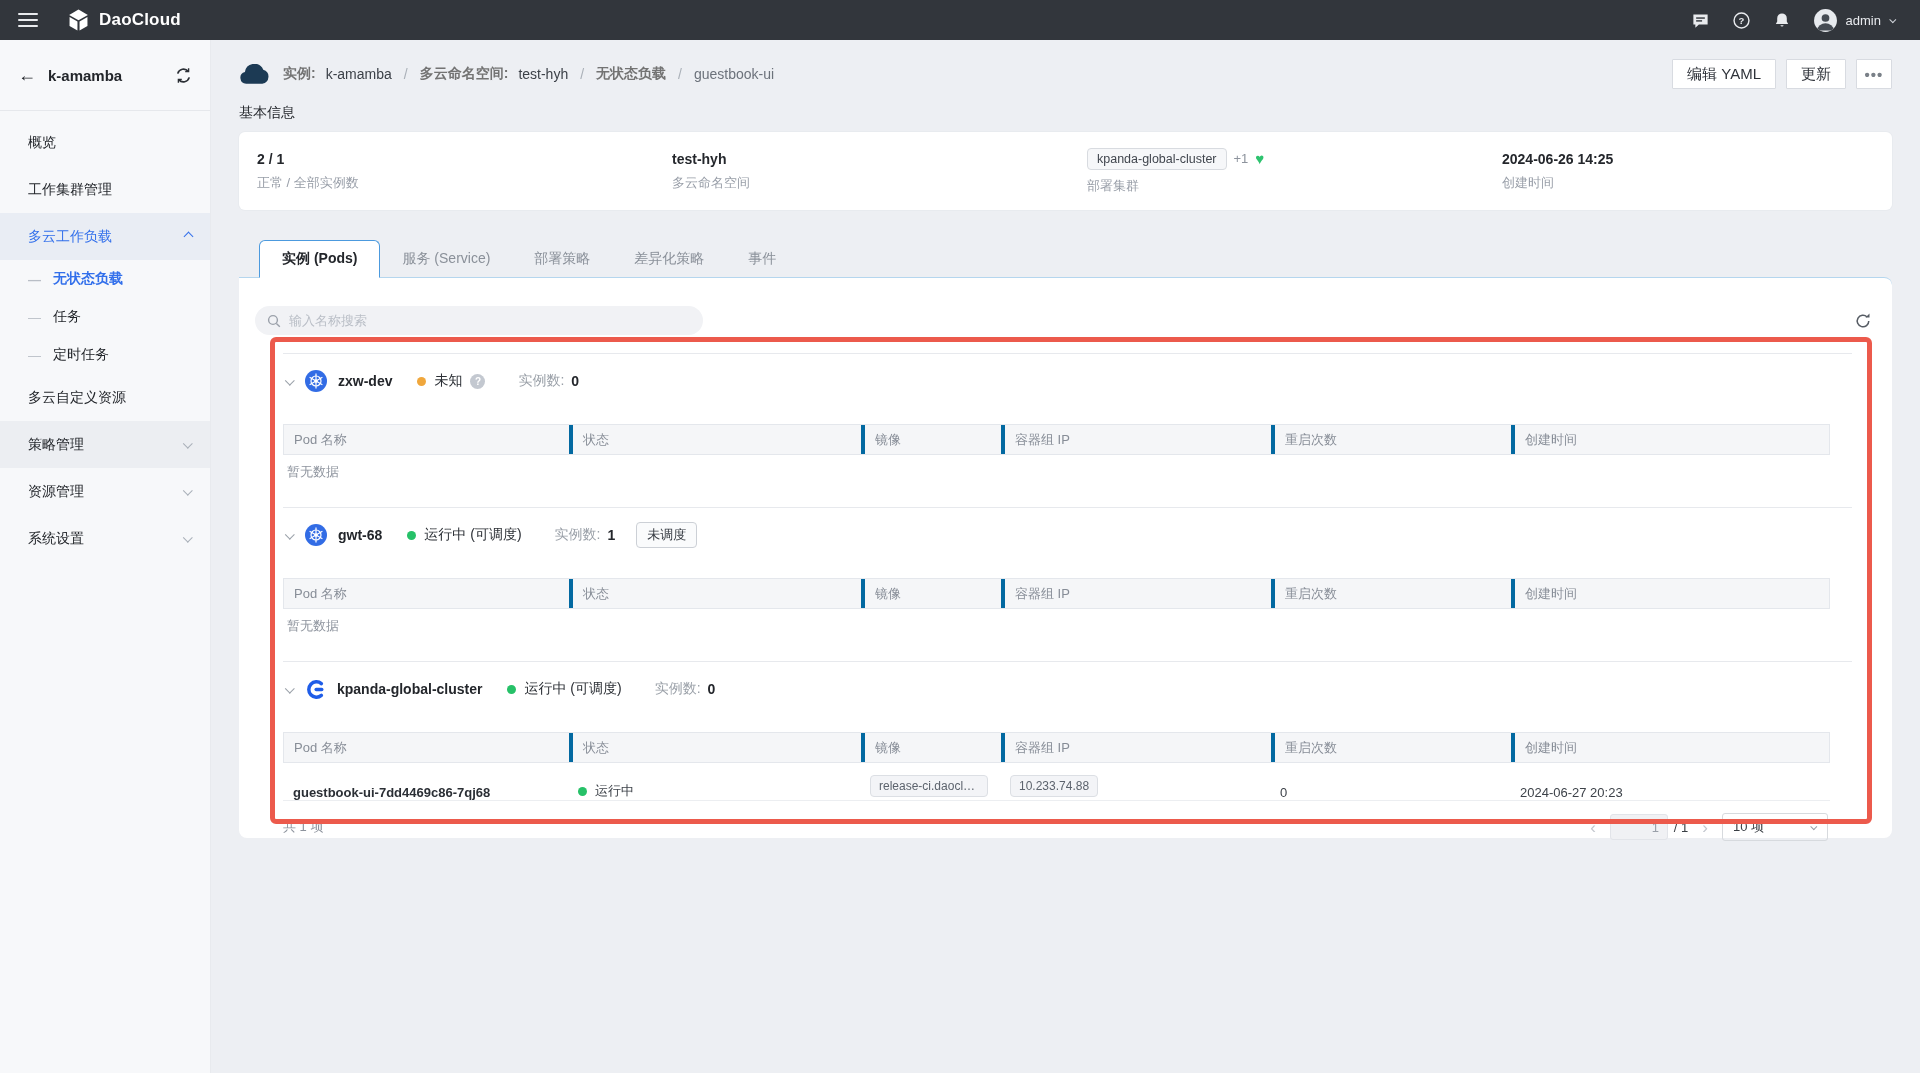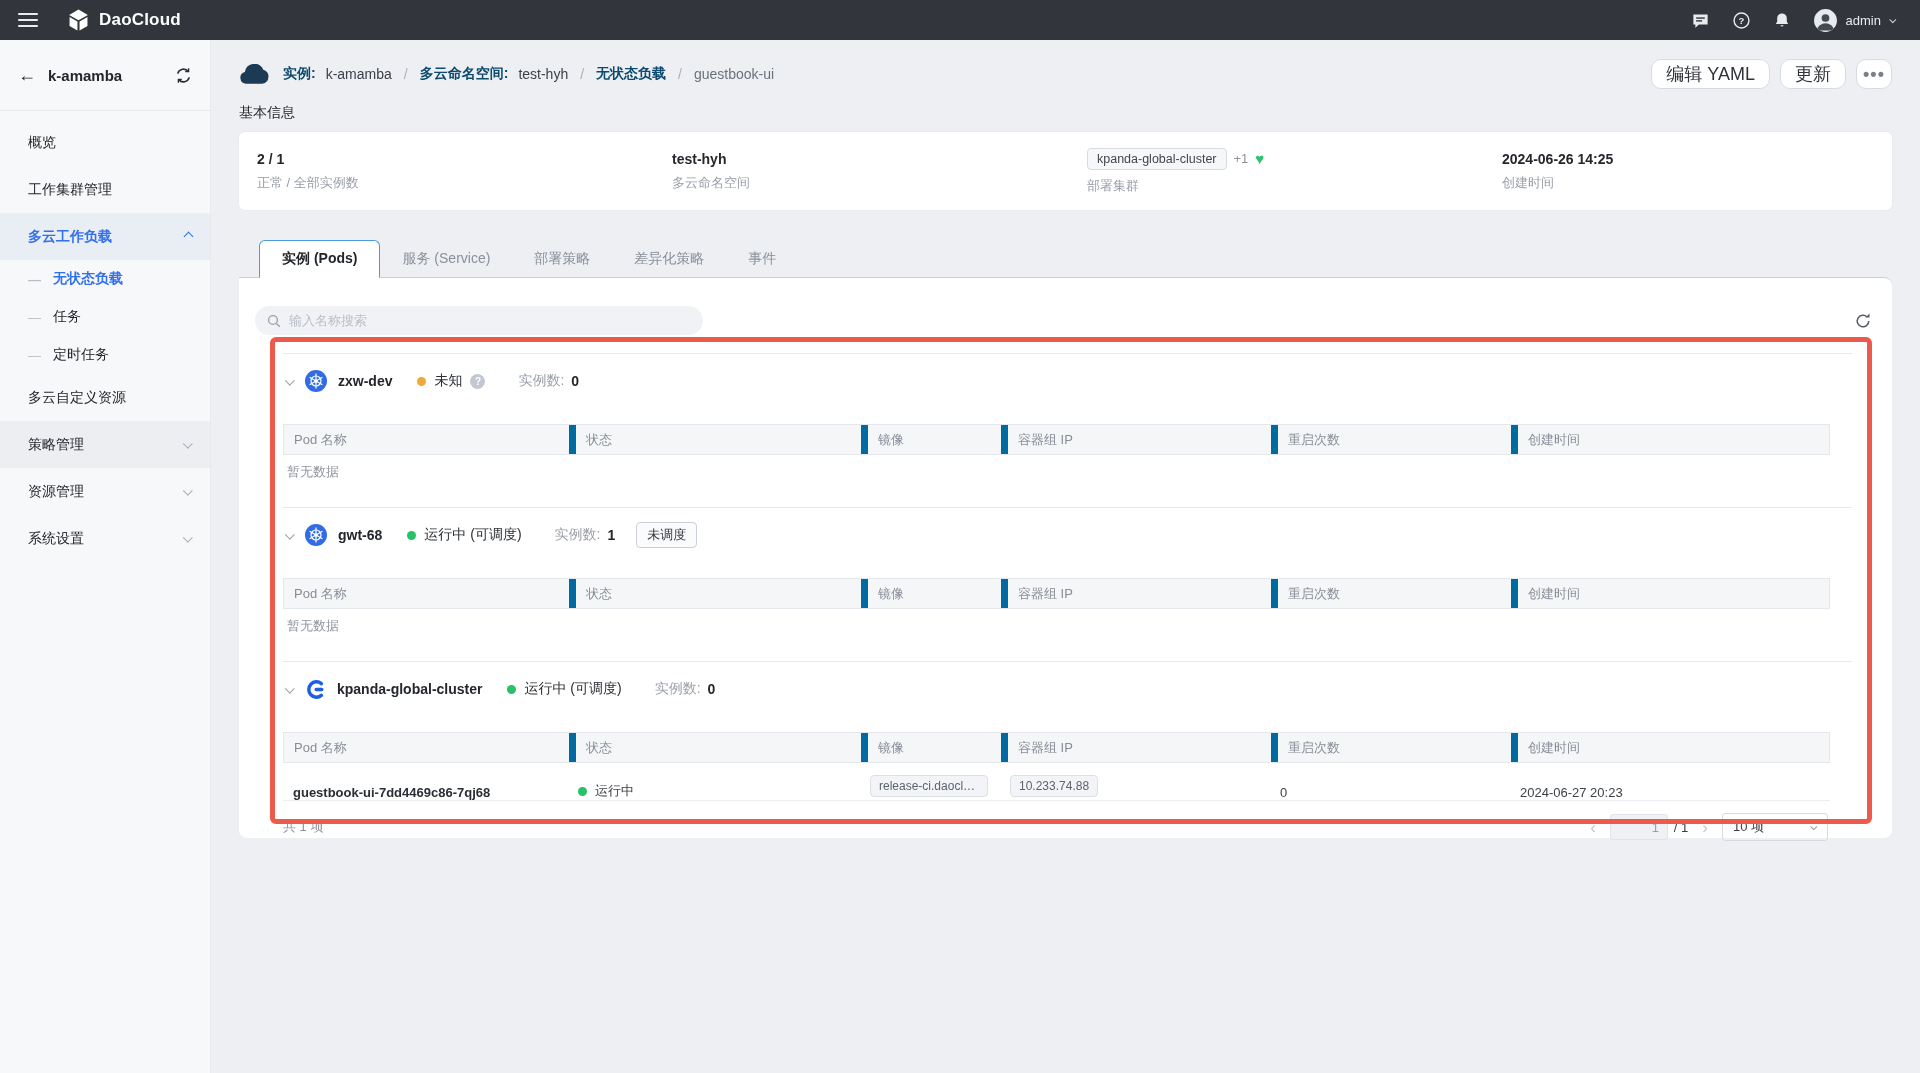--- a/index.html
+++ b/index.html
@@ -23,37 +23,37 @@
 
   
   .sidebar { position:fixed; top:40px; left:0; bottom:0; width:211px; background:#f7f8fa; border-right:1px solid #e8eaee; }
   .sb-head { height:71px; display:flex; align-items:center; gap:12px; padding:0 18px; border-bottom:1px solid #e6e8ec; }
   .sb-back { font-size:18px; font-weight:700; color:#23262b; cursor:pointer; line-height:1; }
   .sb-cluster { font-size:15px; font-weight:700; color:#23262b; }
   .sb-refresh { margin-left:auto; cursor:pointer; display:flex; }
   .sb-nav { padding-top:8px; }
   .nav-item { height:47px; display:flex; align-items:center; padding:0 18px 0 28px; font-size:14px; color:#23262b; cursor:pointer; }
   .nav-item .chev { margin-left:auto; color:#a9afb8; }
-  .nav-item.parent-active { background:#e9edf4; color:#3370eb; font-weight:700; }
+  .nav-item.parent-active { background:#e9edf4; color:#3370eb; font-weight:400; }
   .nav-item.parent-active .chev { color:#3370eb; }
   .nav-item.hovered { background:#eceef2; }
   .nav-sub { height:38px; display:flex; align-items:center; gap:12px; padding-left:28px; font-size:14px; color:#23262b; cursor:pointer; }
   .nav-sub .dash { color:#b9bec6; font-size:13px; }
   .nav-sub.active { color:#3370eb; font-weight:600; }
 
   
   .main { margin-left:211px; padding:40px 28px 0; }
   .page-head { height:48px; margin-top:10px; display:flex; align-items:center; justify-content:space-between; }
   .breadcrumb { display:flex; align-items:center; gap:10px; font-size:14px; color:#3c4148; }
   .bc-cloud { display:flex; margin-right:4px; }
-  .bc-strong { font-weight:700; color:#0c4a6e; }
+  .bc-strong { font-weight:700; color:#737373; }
   .bc-sep { color:#aab0b8; padding:0 2px; }
   .bc-muted { color:#6c727b; }
   .actions { display:flex; align-items:center; gap:10px; }
-  .btn { height:30px; padding:0 14px; background:#fff; border:1px solid #d8dbe1; border-radius:10px; font-size:18px; color:#2f333a; cursor:pointer; font-family:inherit; }
+  .btn { height:30px; padding:0 14px; background:#fff; border:1px solid #d8dbe1; border-radius:1px; font-size:15px; color:#2f333a; cursor:pointer; font-family:inherit; }
   .btn-more { width:36px; padding:0; letter-spacing:1px; color:#7a8088; font-weight:700; }
 
   .sec-title { font-size:14px; font-weight:400; color:#22252a; margin-top:6px; }
 
   .info-card { margin-top:10px; height:78px; background:#fff; border-radius:6px; display:flex; align-items:center; box-shadow:0 0 0 1px rgba(20,30,50,.02);gap:7px; }
   .if { flex:1; padding-left:18px; }
   .if-value { font-size:14px; font-weight:600; color:#24272c; }
   .if-label { font-size:13px; color:#989ea8; margin-top:7px; }
   .if-tagrow { display:flex; align-items:center; gap:7px; }
   .tag { display:inline-block; padding:3px 9px; background:#f6f7f9; border:1px solid #d8dbe0; border-radius:4px; font-size:12.5px; color:#41464e; white-space:nowrap; }
@@ -83,21 +83,21 @@
   .stext { font-size:14px; color:#2b2f35; }
   .qicon { width:15px; height:15px; border-radius:50%; background:#c3c8d0; color:#fff; font-size:10px; font-weight:700; display:flex; align-items:center; justify-content:center; cursor:pointer; }
   .inst { display:flex; align-items:center; gap:7px; margin-left:22px; font-size:14px; }
   .inst .lbl { color:#9aa0a8; }
   .inst b { color:#23262b; }
   .sched-tag { margin-left:10px; background:#fafbfc; border:1px solid #ccd0d6; color:#353a41; font-size:13px; padding:3px 10px; border-radius:4px; }
 
   .ptable { margin-top:16px; margin-right:22px; }
   .thead { display:flex; height:31px; background:#f5f6f8; border:1px solid #e4e7ec; font-size:13px; color:#878d97; }
   .thead > div { display:flex; align-items:center; }
-  .thead > div + div { border-left:7px solid #0369a1; }
+  .thead > div + div { border-left:4px solid #0369a1; }
   .pc { padding:0 10px; overflow:hidden; white-space:nowrap; text-overflow:ellipsis; }
   .c1{ width:285px; } .c2{ width:292px; } .c3{ width:140px; } .c4{ width:270px; } .c5{ width:240px; } .c6{ flex:1; }
   .empty { height:34px; display:flex; align-items:center; padding-left:4px; font-size:13px; color:#8d939d; }
   .trow { display:flex; align-items:flex-end; height:38px; border-bottom:1px solid #eceef1; font-size:13px; color:#3d4249; }
   .pod-name { font-weight:700; color:#2b2f35; cursor:pointer; }
   .cell-status { display:flex; align-items:center; gap:8px; }
   .cell-tag { background:#f3f4f7; border:1px solid #dcdfe4; border-radius:4px; padding:3px 8px; font-size:12px; color:#5c636d; white-space:nowrap; max-width:118px; overflow:hidden; text-overflow:ellipsis; display:inline-block; }
 
   .pgn { display:flex; align-items:center; justify-content:space-between; margin-top:12px; margin-right:2px; }
   .pg-total { font-size:13px; color:#8d939d; }

